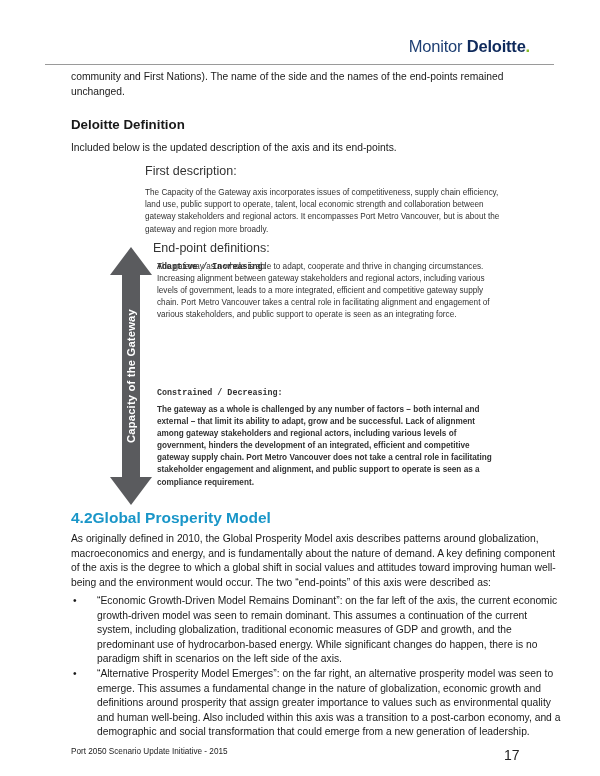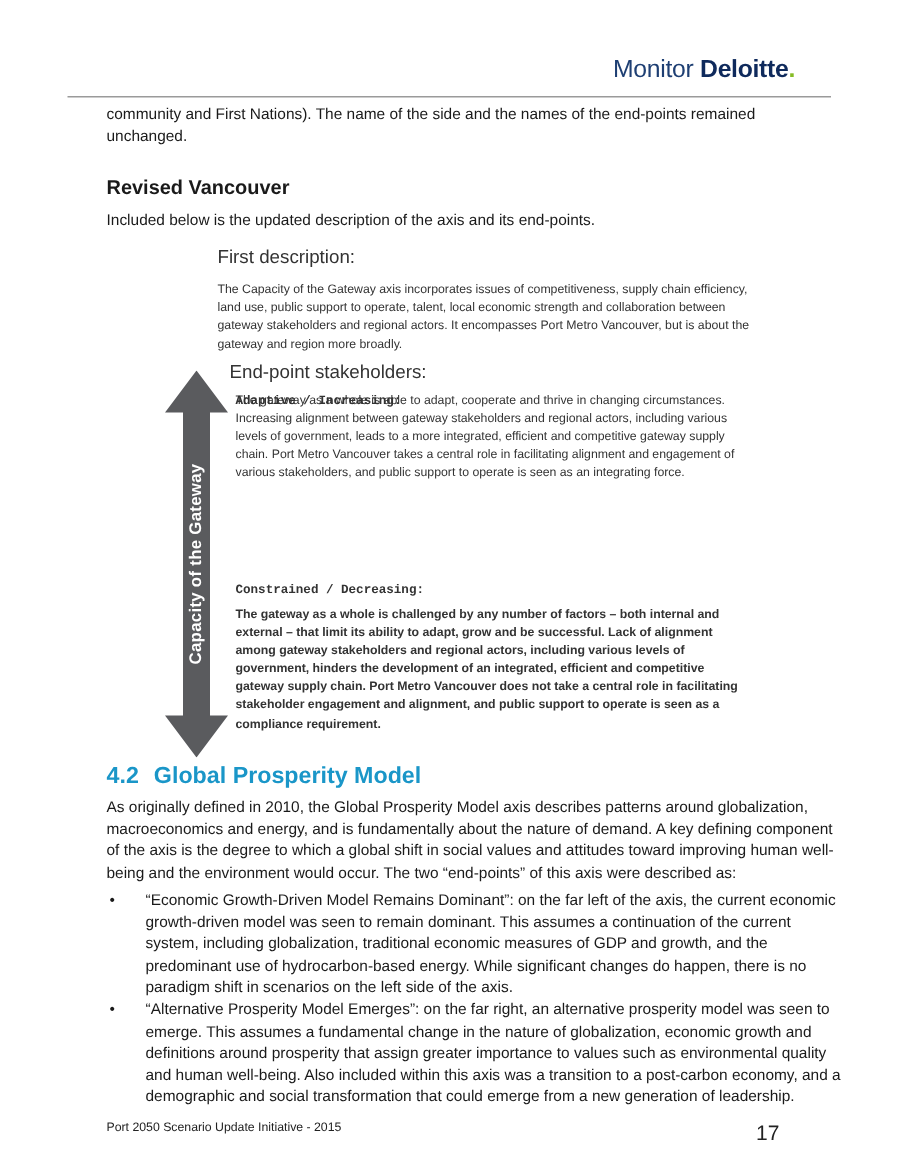--- a/index.html
+++ b/index.html
@@ -25,46 +25,46 @@
     .ep1-head { top: 262px; }
     .ep1-text { top: 261px; }
     .ep2-head { top: 388px; }
     .ep2-text { top: 404px; font-weight: bold; }
 
     .arrow { position: absolute; left: 110px; top: 247px; width: 42px; height: 258px; }
     .arrow-label { position: absolute; left: 131px; top: 376px; transform: translate(-50%,-50%) rotate(-90deg);
                    white-space: nowrap; color: #ffffff; font-weight: bold; font-size: 11.2px; letter-spacing: 0.2px; }
 
     .h-section { position: absolute; top: 509px; left: 71px; font-size: 15.5px; font-weight: bold; color: #1a96c8; }
-    .h-section .num { margin-right: 10px; }
+    .h-section .num { }
     .p3 { top: 532px; width: 490px; }
     .bullets { position: absolute; top: 594px; left: 71px; width: 490px; margin: 0; padding: 0; list-style: none; font-size: 10.3px; line-height: 14.6px; }
     .bullets li { position: relative; padding-left: 26px; }
     .bullets li .dot { position: absolute; left: 2px; top: 0; }
     .footer-left { position: absolute; top: 747px; left: 71px; font-size: 8.2px; color: #222; }
     .footer-right { position: absolute; top: 747px; left: 504px; font-size: 14px; color: #222; }
   </style>
 </head>
 <body>
 
 <div class="header-logo">
   <span class="monitor">Monitor</span>
   <span class="deloitte">Deloitte</span><span class="dot">.</span>
 </div>
 <div class="header-rule"></div>
 
 <div class="body-text p1">community and First Nations). The name of the side and the names of the end-points remained unchanged.</div>
 
-<div class="h-revised">Revised Vancouver</div>
+<div class="h-revised">Deloitte Definition</div>
 <div class="body-text p2">Included below is the updated description of the axis and its end-points.</div>
 
 <div>
   <div class="fig-title axis-title">First description:</div>
   <div class="axis-text">The Capacity of the Gateway axis incorporates issues of competitiveness, supply chain efficiency, land use, public support to operate, talent, local economic strength and collaboration between gateway stakeholders and regional actors. It encompasses Port Metro Vancouver, but is about the gateway and region more broadly.</div>
-  <div class="fig-title endpoint-title">End-point stakeholders:</div>
+  <div class="fig-title endpoint-title">End-point definitions:</div>
 
   <svg class="arrow" viewBox="0 0 42 258">
     <polygon id="arrow-shape" points="21,0 42,28 30,28 30,230 42,230 21,258 0,230 12,230 12,28 0,28" fill="#5a5b5e"></polygon>
   </svg>
   <div class="arrow-label">Capacity of the Gateway</div>
 
   <div class="ep-head ep1-head">Adaptive / Increasing:</div>
   <div class="ep-text ep1-text">The gateway as a whole is able to adapt, cooperate and thrive in changing circumstances. Increasing alignment between gateway stakeholders and regional actors, including various levels of government, leads to a more integrated, efficient and competitive gateway supply chain. Port Metro Vancouver takes a central role in facilitating alignment and engagement of various stakeholders, and public support to operate is seen as an integrating force.</div>
   <div class="ep-head ep2-head">Constrained / Decreasing:</div>
   <div class="ep-text ep2-text">The gateway as a whole is challenged by any number of factors – both internal and external – that limit its ability to adapt, grow and be successful. Lack of alignment among gateway stakeholders and regional actors, including various levels of government, hinders the development of an integrated, efficient and competitive gateway supply chain. Port Metro Vancouver does not take a central role in facilitating stakeholder engagement and alignment, and public support to operate is seen as a compliance requirement.</div>

